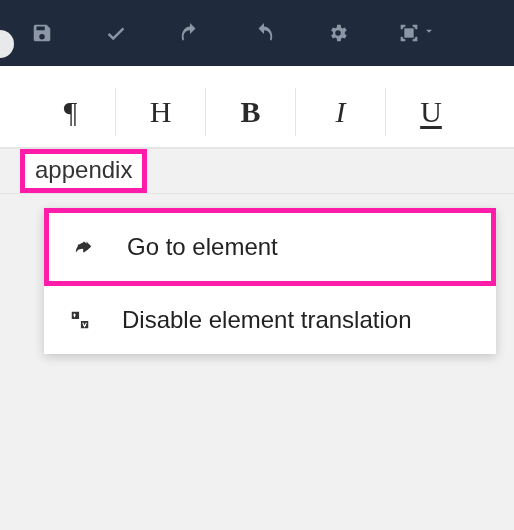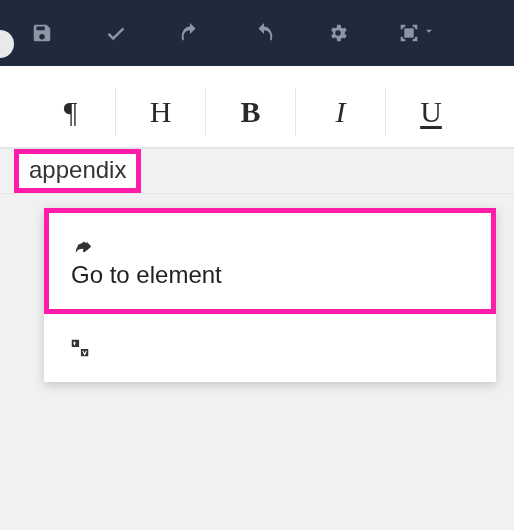--- a/index.html
+++ b/index.html
@@ -65,47 +65,46 @@
       border-top: 1px solid #e5e5e5;
       border-bottom: 1px solid #e5e5e5;
       display: flex;
       align-items: center;
       position: relative;
     }
     .breadcrumb-tag {
       border: 5px solid #ff1ca8;
       background: #fff;
       padding: 2px 10px 4px 10px;
-      margin-left: 14px;
+      margin-left: 20px;
       font-size: 24px;
       color: #333;
     }
 
     .content-area {
       background: #f1f1f1;
       padding: 14px 16px 50px 16px;
       min-height: 360px;
     }
     .menu {
       background: #fff;
       box-shadow: 0 3px 10px rgba(0,0,0,0.18);
       margin-left: 28px;
       margin-top: 0;
       width: 452px;
     }
     .menu-item {
       display: flex;
-      align-items: flex-start;
+      align-items: center;
       padding: 20px 22px;
       border-bottom: 1px solid #e8e8e8;
       cursor: pointer;
       font-size: 24px;
       color: #222;
       position: relative;
-      flex-direction: column;
     }
     .menu-item:last-child { border-bottom: none; }
     .menu-item .mi-icon {
       width: 28px;
       height: 28px;
       margin-right: 28px;
       display: flex;
       align-items: center;
       justify-content: center;
     }
@@ -223,17 +222,18 @@
       <span>Go to element</span>
     </div>
 
     <div class="menu-item">
       <span class="mi-icon">
         <svg viewBox="0 0 24 24">
             <path d="M3 3h8v8H3zM13 13h8v8h-8z"></path>
             <path d="M6 5l0 4M4.5 6.5h3M15 15l2 4 2-4M15.5 18h3" stroke="#fff" stroke-width="1.2" fill="none"></path>
           </svg>
       </span>
+      <span>Disable element translation</span>
     </div>
 
 
   </div>
 </div>
 
 </body></html>

